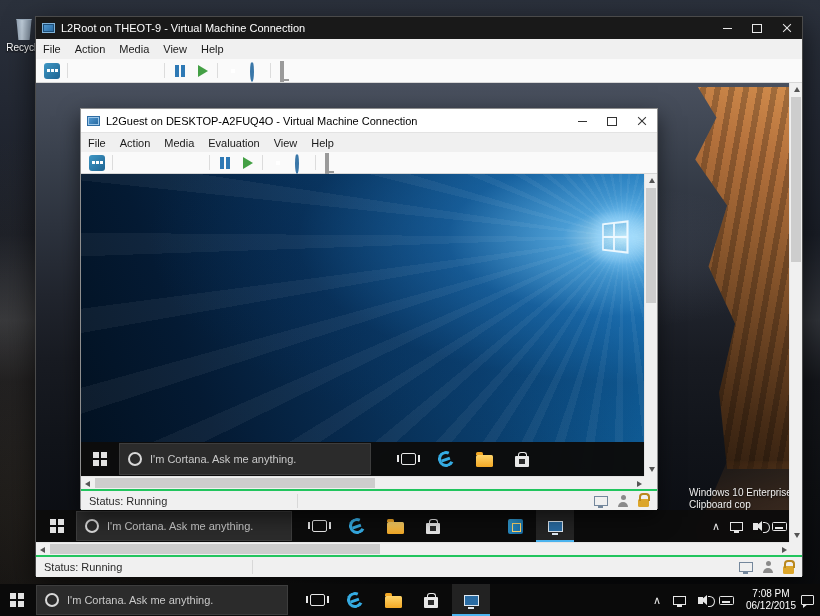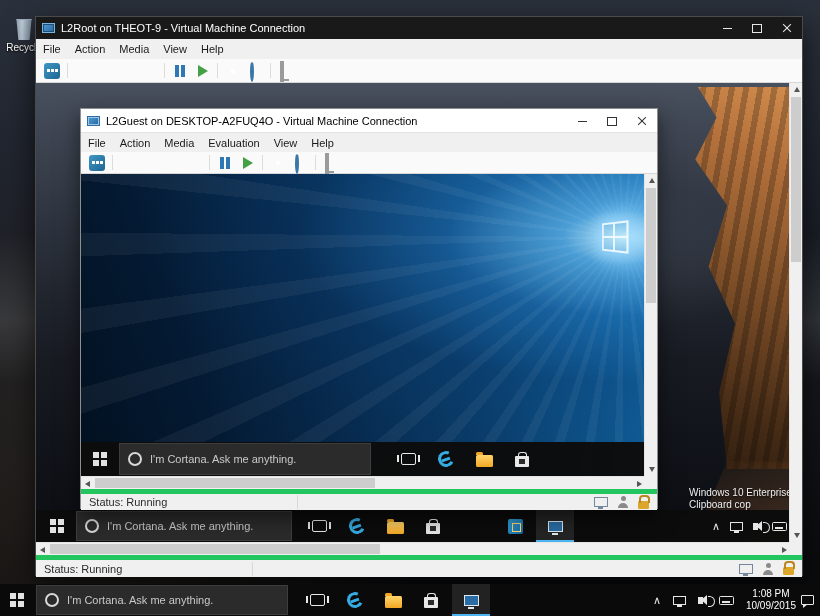--- a/index.html
+++ b/index.html
@@ -71,21 +71,21 @@
   .hscroll { height:13px; border-top:1px solid #e5e5e5; }
   .sb-corner { width:13px; height:13px; }
   .sb-arr { position:absolute; width:13px; height:13px; display:flex; align-items:center; justify-content:center; }
   .tri-up    { width:0;height:0;border-left:3.5px solid transparent;border-right:3.5px solid transparent;border-bottom:5px solid #555; }
   .tri-down  { width:0;height:0;border-left:3.5px solid transparent;border-right:3.5px solid transparent;border-top:5px solid #555; }
   .tri-left  { width:0;height:0;border-top:3.5px solid transparent;border-bottom:3.5px solid transparent;border-right:5px solid #555; }
   .tri-right { width:0;height:0;border-top:3.5px solid transparent;border-bottom:3.5px solid transparent;border-left:5px solid #555; }
   .vthumb { position:absolute; left:1px; right:1px; background:#cdcdcd; }
   .hthumb { position:absolute; top:1px; bottom:1px; background:#cdcdcd; }
 
-  .statusbar { position:absolute; left:0; right:0; display:flex; align-items:center; background:#f0f0f0; border-top:5px solid #22c55e; font-size:11px; color:#2a2a2a; padding:0 8px; }
+  .statusbar { position:absolute; left:0; right:0; display:flex; align-items:center; background:#f0f0f0; border-top:2px solid #22c55e; font-size:11px; color:#2a2a2a; padding:0 8px; }
   .status-div { width:1px; height:14px; background:#d8d8d8; margin-left:130px; }
   .status-icons { margin-left:auto; display:flex; align-items:center; gap:9px; }
   .st-mon { width:14px; height:10px; border:1.5px solid #74879c; position:relative; }
   .st-mon::after { content:""; position:absolute; left:3px; bottom:-3px; width:5px; height:2px; background:#74879c; }
   .st-user { width:12px; height:12px; position:relative; }
   .st-user::before { content:""; position:absolute; left:3.5px; top:0; width:5px; height:5px; border-radius:50%; background:#8a8a8a; }
   .st-user::after  { content:""; position:absolute; left:1px; bottom:0; width:10px; height:5px; border-radius:5px 5px 0 0; background:#8a8a8a; }
   .st-lock { width:11px; height:8px; background:#dca62b; border-radius:1.5px; position:relative; margin-top:5px; }
   .st-lock::before { content:""; position:absolute; left:1px; top:-6px; width:7px; height:6px; border:2px solid #b9871d; border-bottom:none; border-radius:4px 4px 0 0; }
 
@@ -445,21 +445,21 @@
         <span class="vmconn-ico"></span>
       </span>
     <span class="tray" style="right:86px;">
       <span class="tray-chevron">∧</span>
       <span class="net-ico"></span>
       <span class="vol-ico"></span>
       <span class="kb-ico"></span>
     </span>
     <span class="tray" style="right:24px;">
       <span class="clock">
-        <div>1:08 PM</div>
-        <div>10/09/2015</div>
+        <div>7:08 PM</div>
+        <div>06/12/2015</div>
       </span>
     </span>
     <span class="tray" style="right:6px;">
       <span class="ac-ico"></span>
     </span>
   </div>
 </div>
 
 </body></html>

